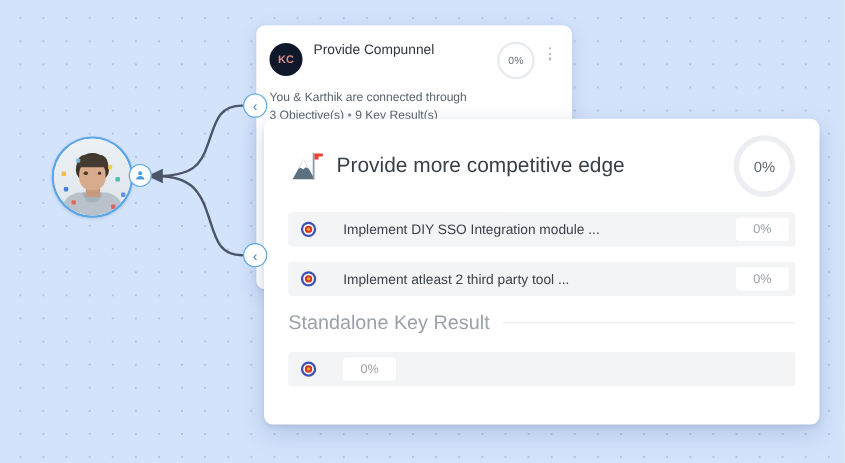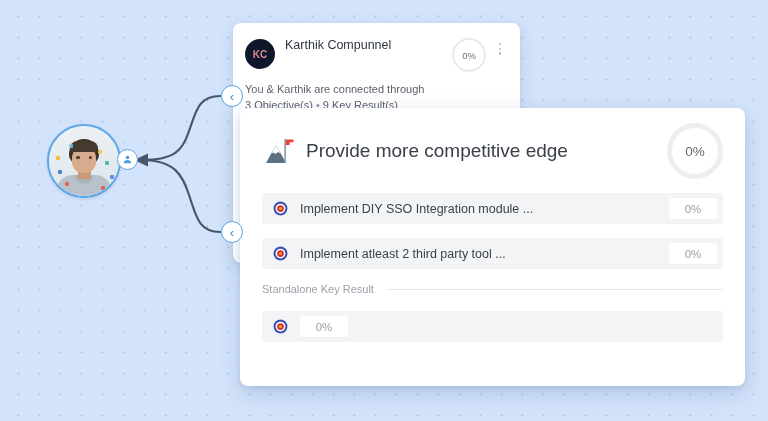--- a/index.html
+++ b/index.html
@@ -298,20 +298,21 @@
     padding: 4px 22px 0 22px;
   }
   .kr-row {
     display: flex;
     align-items: center;
     height: 31px;
     background: #f3f4f6;
     border-radius: 3px;
     margin-bottom: 14px;
     padding: 0 6px 0 11px;
+    gap: 12px;
   }
   .kr-icon {
     width: 15px; height: 15px;
     flex: 0 0 auto;
     margin-right: 12px;
   }
   .kr-label {
     flex: 1 1 auto;
     font-size: 12.5px;
     color: #3c424a;
@@ -331,21 +332,21 @@
     align-items: center;
     justify-content: center;
   }
 
   #standalone-head {
     display: flex;
     align-items: center;
     margin: 14px 0 16px 0;
   }
   #standalone-label {
-    font-size: 11px;
+    font-size: 18px;
     color: #9aa1a9;
     flex: 0 0 auto;
     padding-right: 12px;
     white-space: nowrap;
   }
   #standalone-rule {
     flex: 1 1 auto;
     height: 1px;
     background: #e7e9ec;
   }
@@ -395,21 +396,21 @@
     <span>‹</span>
   </div>
   <div id="chev-bot" class="chevron-node">
     <span>‹</span>
   </div>
 
   <div id="person-card">
     <div id="person-card-head">
       <div id="kc-avatar">KC</div>
       <div id="kc-names">
-        <div id="kc-name">Karthik Compunnel</div>
+        <div id="kc-name">Provide Compunnel</div>
       </div>
       <div id="kc-ring">0%</div>
       <div id="kc-kebab">
         <i></i>
           <i></i>
           <i></i>
       </div>
     </div>
     <div id="kc-connected">
       <div>You &amp; Karthik are connected through</div>

